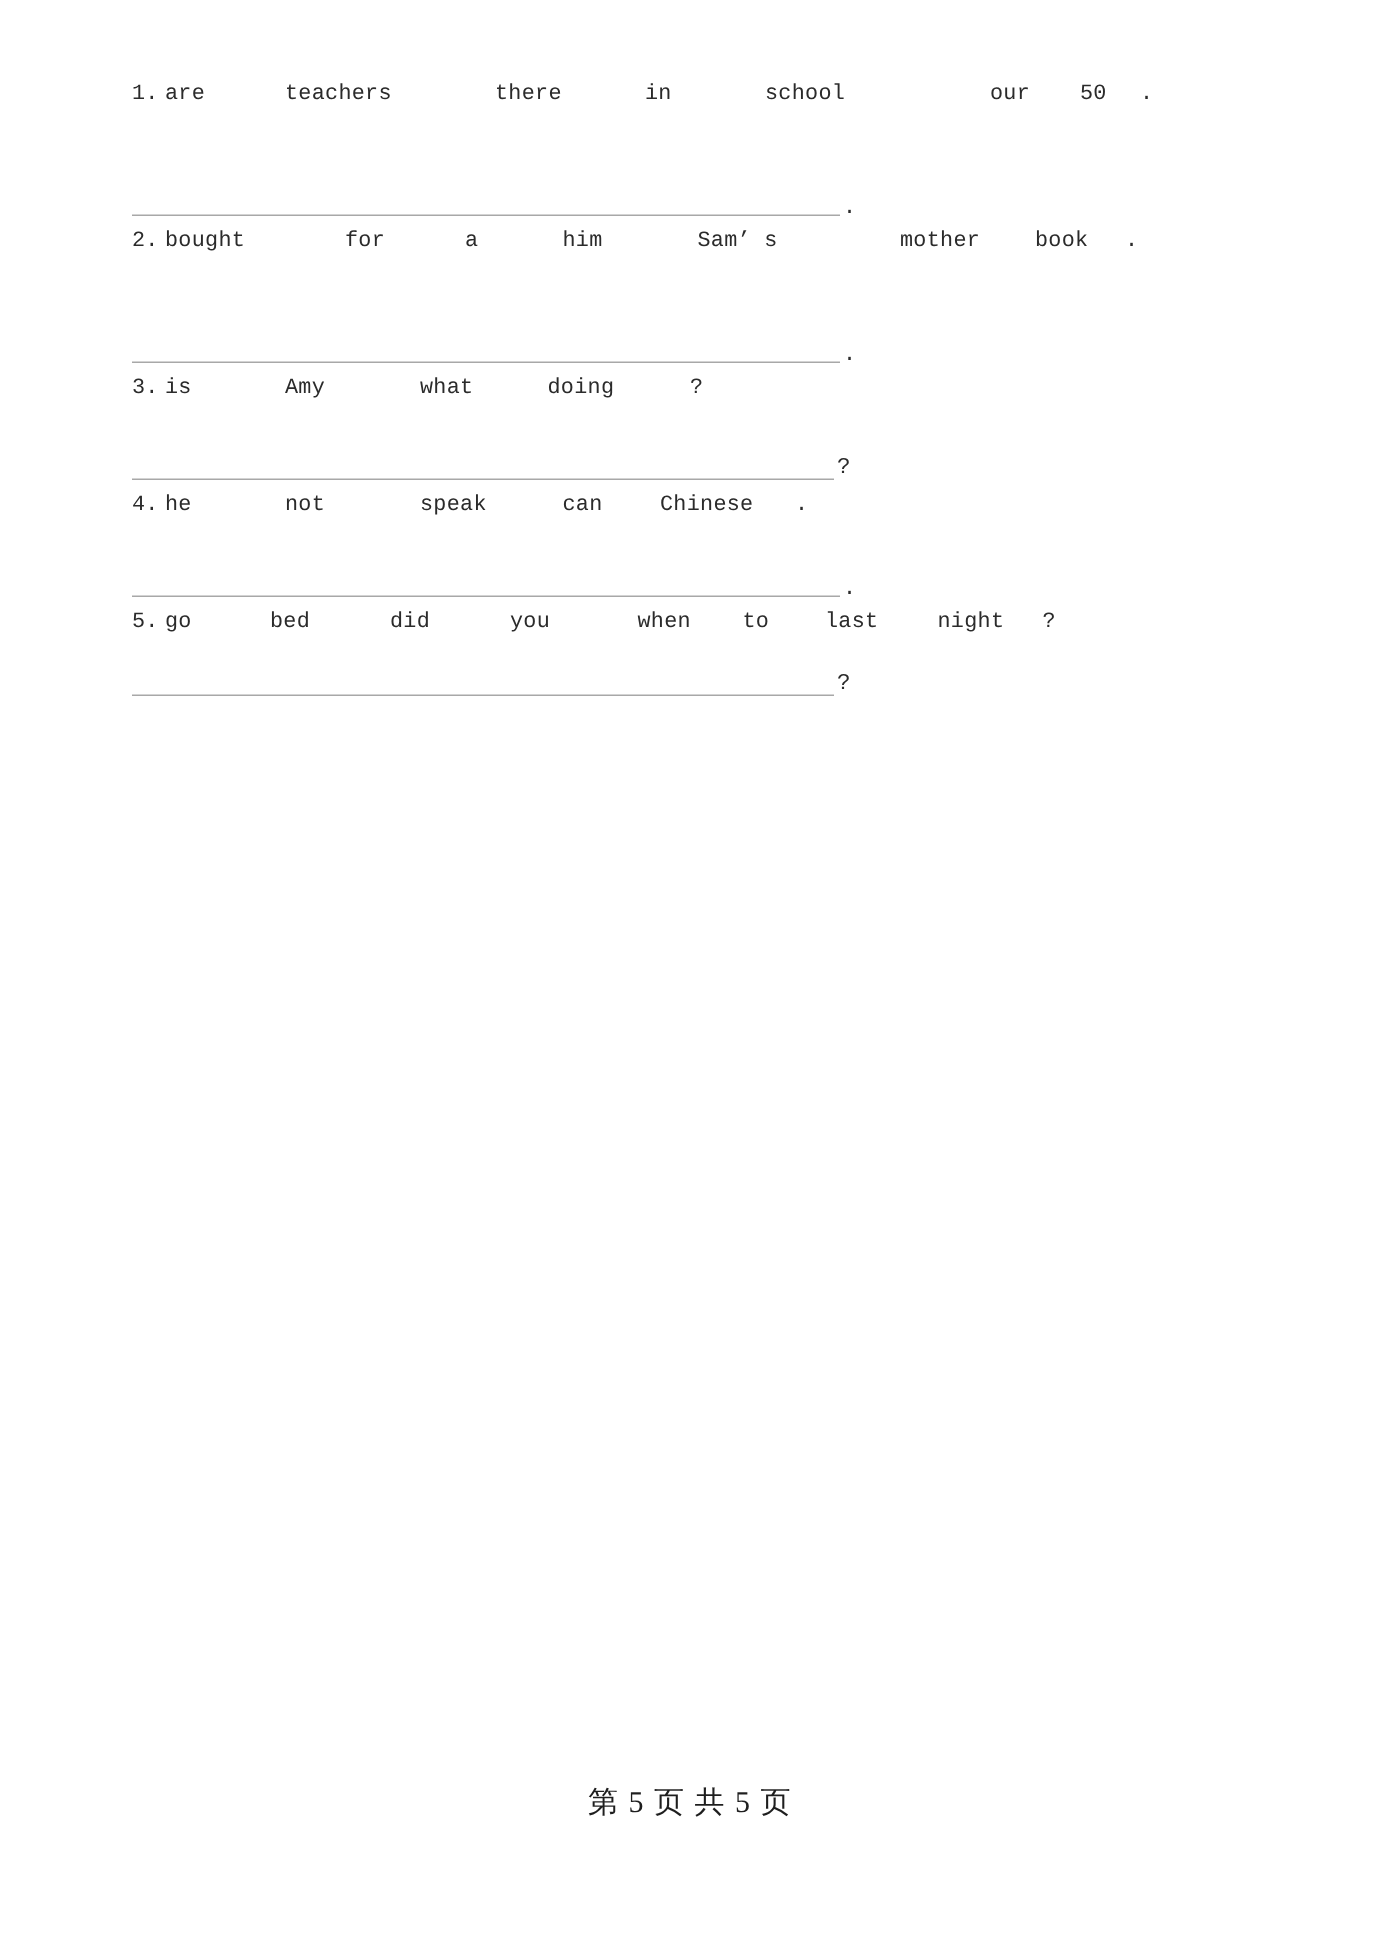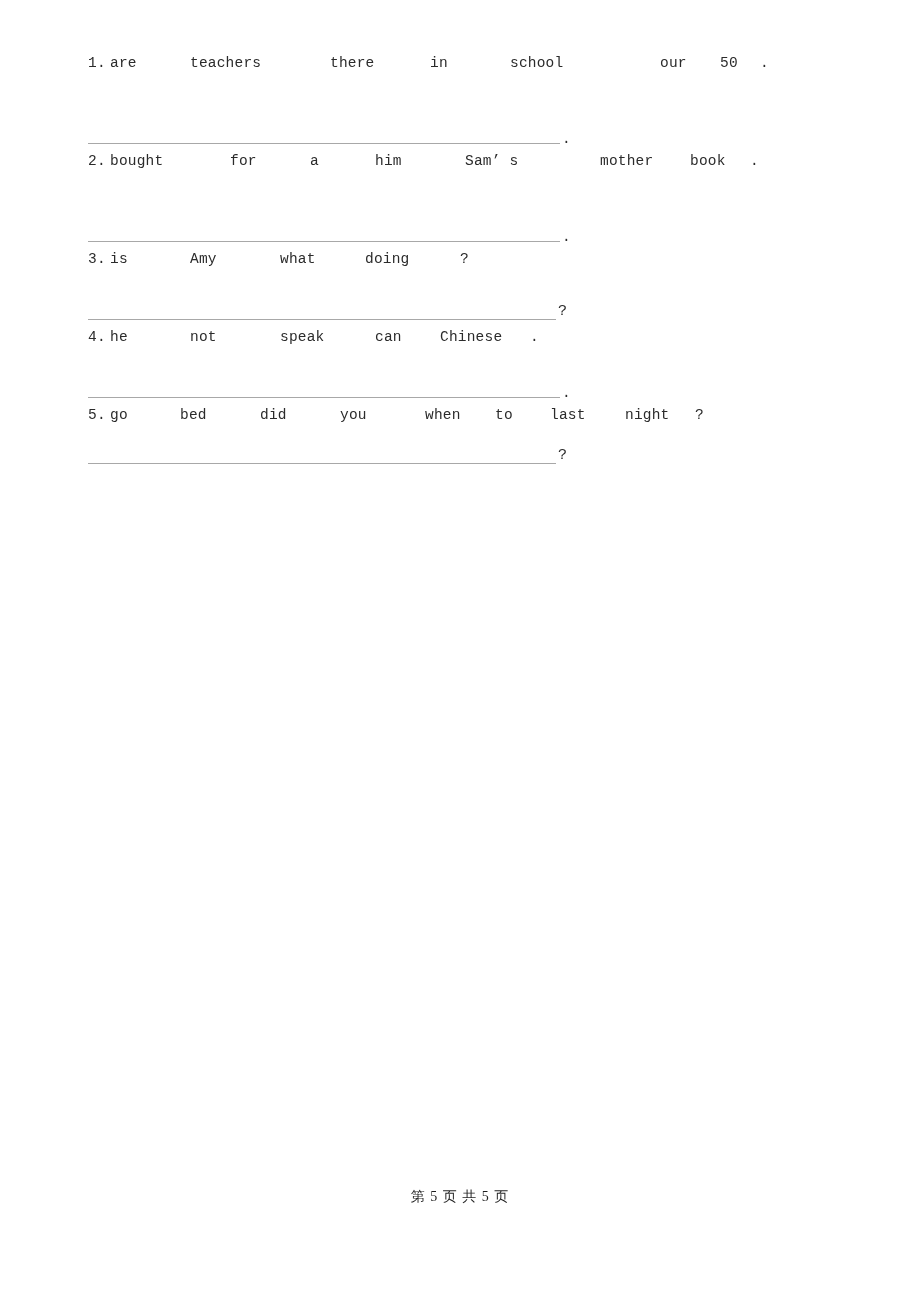--- a/index.html
+++ b/index.html
@@ -83,21 +83,21 @@
   }
 
   
   .page-footer {
     position: absolute;
     left: 0;
     right: 0;
     top: 1188px;
     text-align: center;
     font-family: "Liberation Serif", "DejaVu Serif", serif;
-    font-size: 14px;
+    font-size: 20px;
     color: #1e1e1e;
     letter-spacing: 1px;
   }
 </style>
 </head>
 <body>
 
 <div class="page">
 
   <div class="exercise-list">

